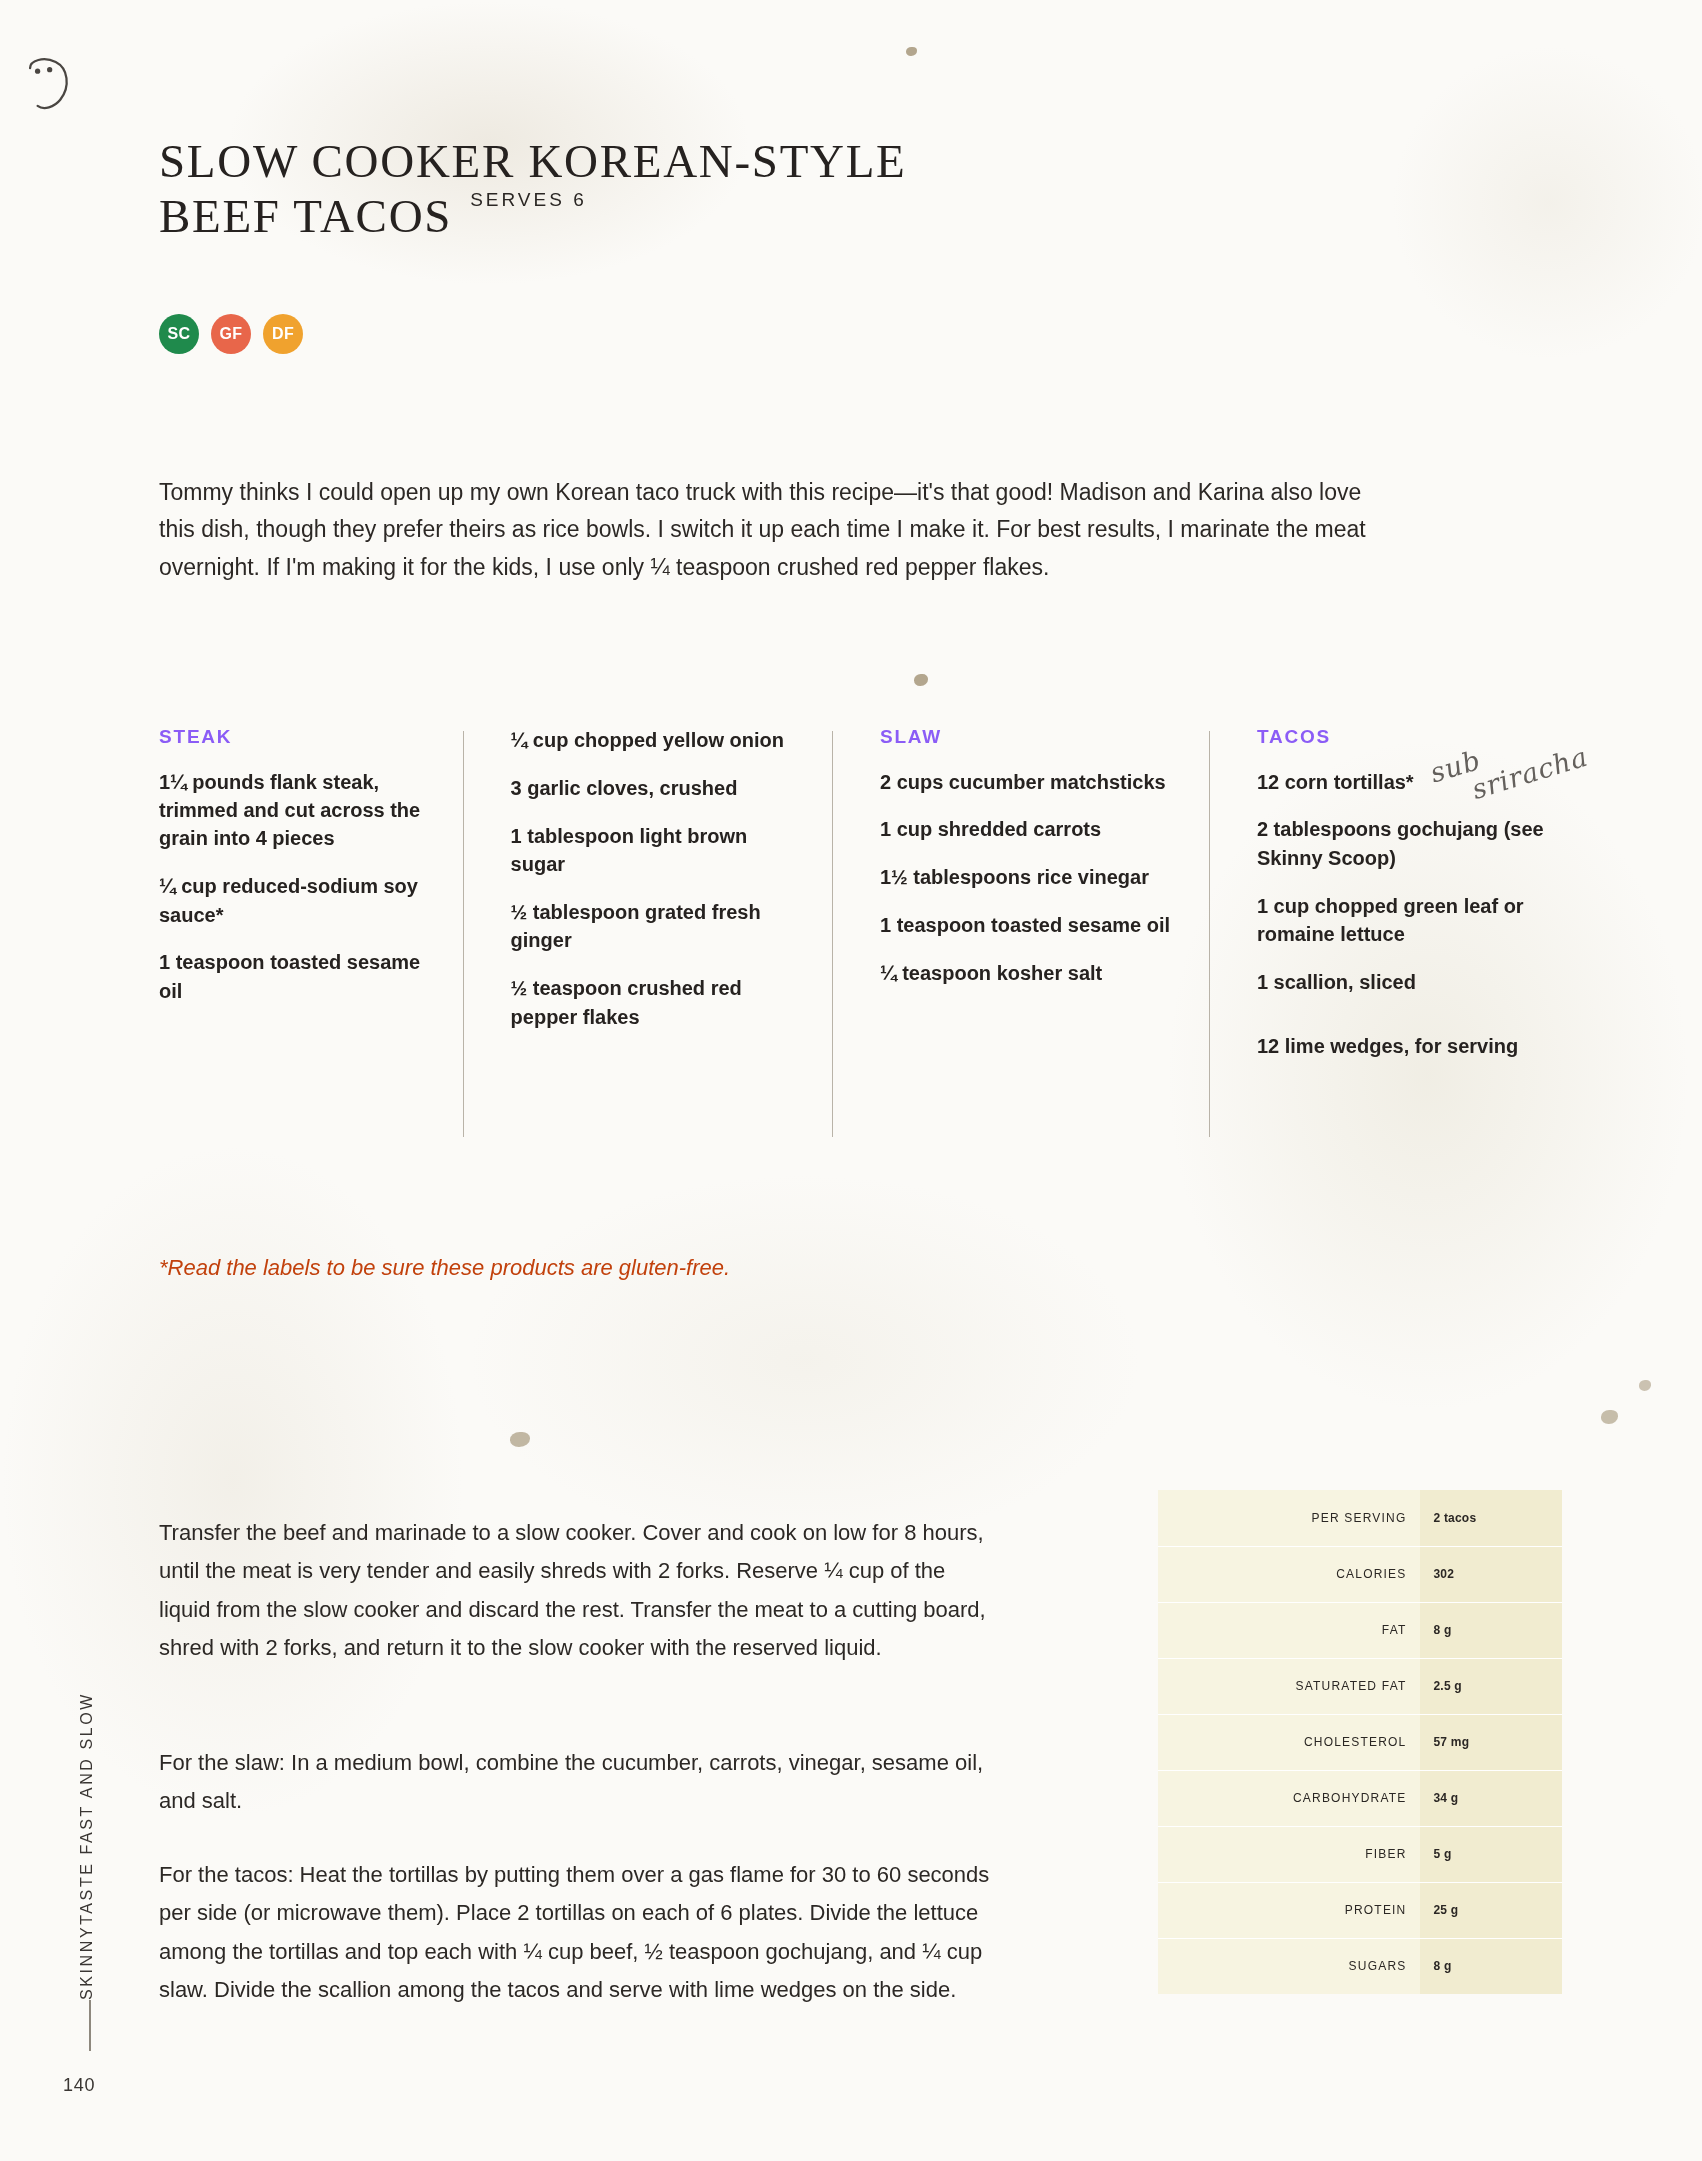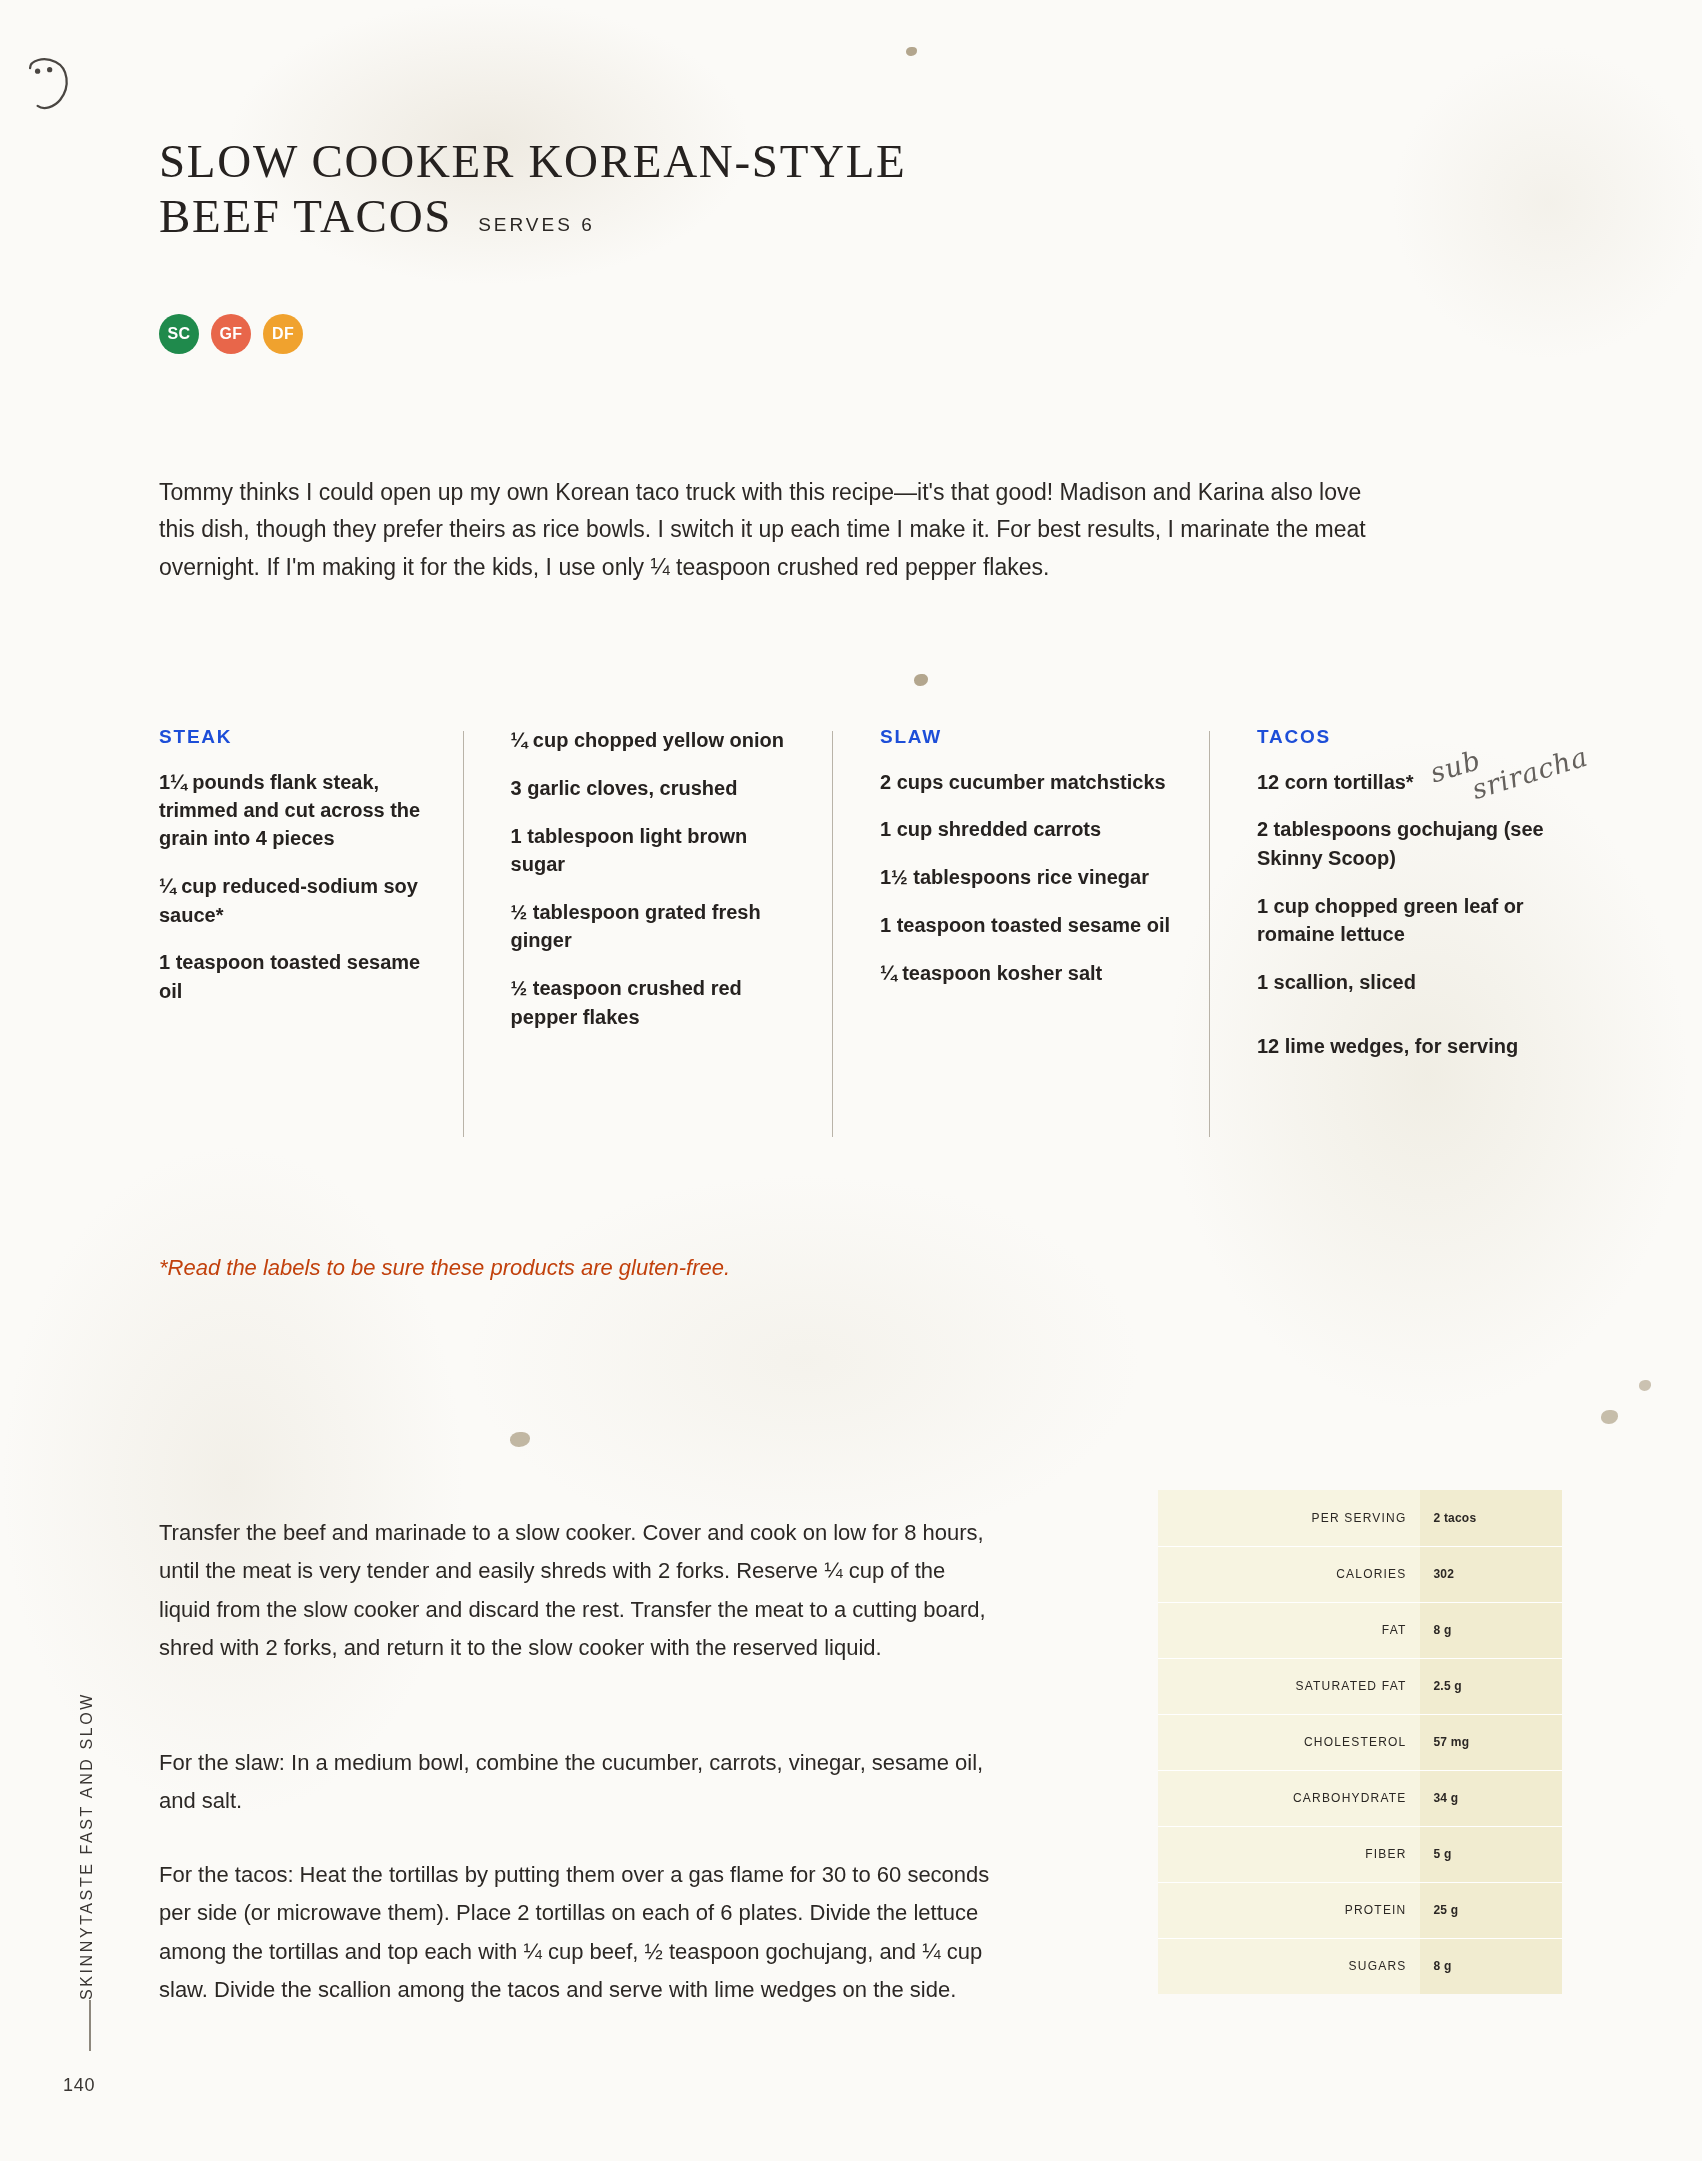--- a/index.html
+++ b/index.html
@@ -44,21 +44,21 @@
   .recipe-title {
     font-family: "Liberation Serif", serif;
     font-weight: 400;
     font-size: 47px;
     letter-spacing: 1.7px;
     line-height: 1.18;
     color: #262220;
     margin: 0;
     text-transform: uppercase;
   }
-  .title-line2 { display: flex; align-items: flex-end; gap: 26px; }
+  .title-line2 { display: flex; align-items: flex-start; gap: 18px; }
   .serves {
     font-family: "Liberation Sans", sans-serif;
     font-size: 19px;
     letter-spacing: 3px;
     font-weight: 400;
     color: #2b2724;
     padding-bottom: 9px;
     white-space: nowrap;
   }
 
@@ -84,21 +84,21 @@
   .col.c1 { width: 325px; }
   .col.c2 { width: 346px; padding-left: 48px; }
   .col.c3 { width: 355px; padding-left: 48px; }
   .col.c4 { width: 361px; padding-left: 48px; }
   .col.c2::before, .col.c3::before, .col.c4::before {
     content: ""; position: absolute; left: 0; top: 4.5px; bottom: 0;
     width: 0.8px; background: #b9b3a8; height: 406px;
   }
   .col-head {
     font-size: 19px; font-weight: 700; letter-spacing: 1.8px;
-    margin: 0 0 19.5px 0; color: #1d4ed8;
+    margin: 0 0 19.5px 0; color: #8b5cf6;
   }
   .ing {
     font-size: 20px; line-height: 1.42; font-weight: 600; color: #262220;
     margin: 0 0 19.5px 0;
   }
 
   
   .note {
     position: absolute; left: 159px; top: 1233px; width: 977px;
     font-size: 22px; font-style: italic; font-weight: 300; color: #c2410c;

